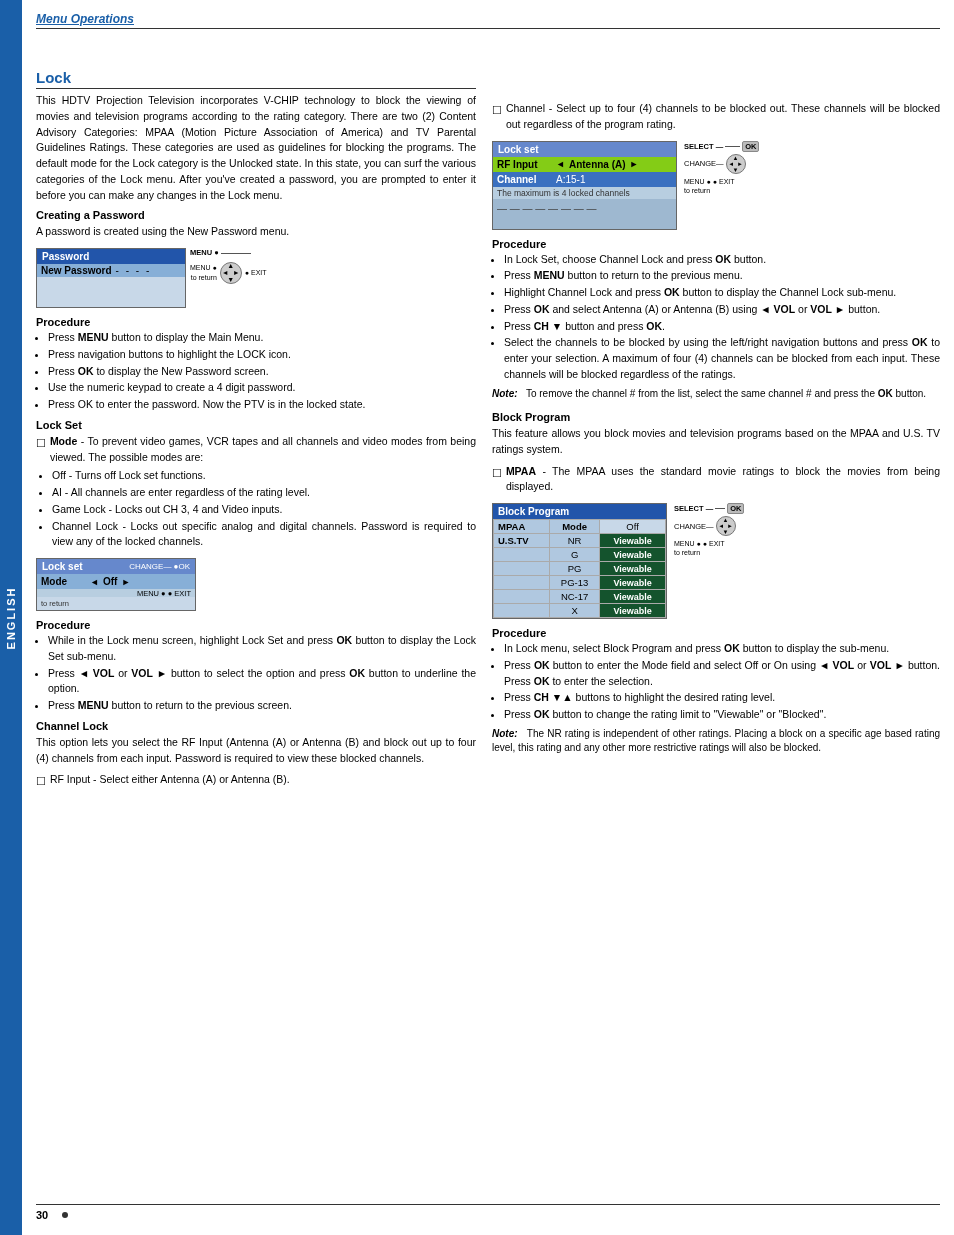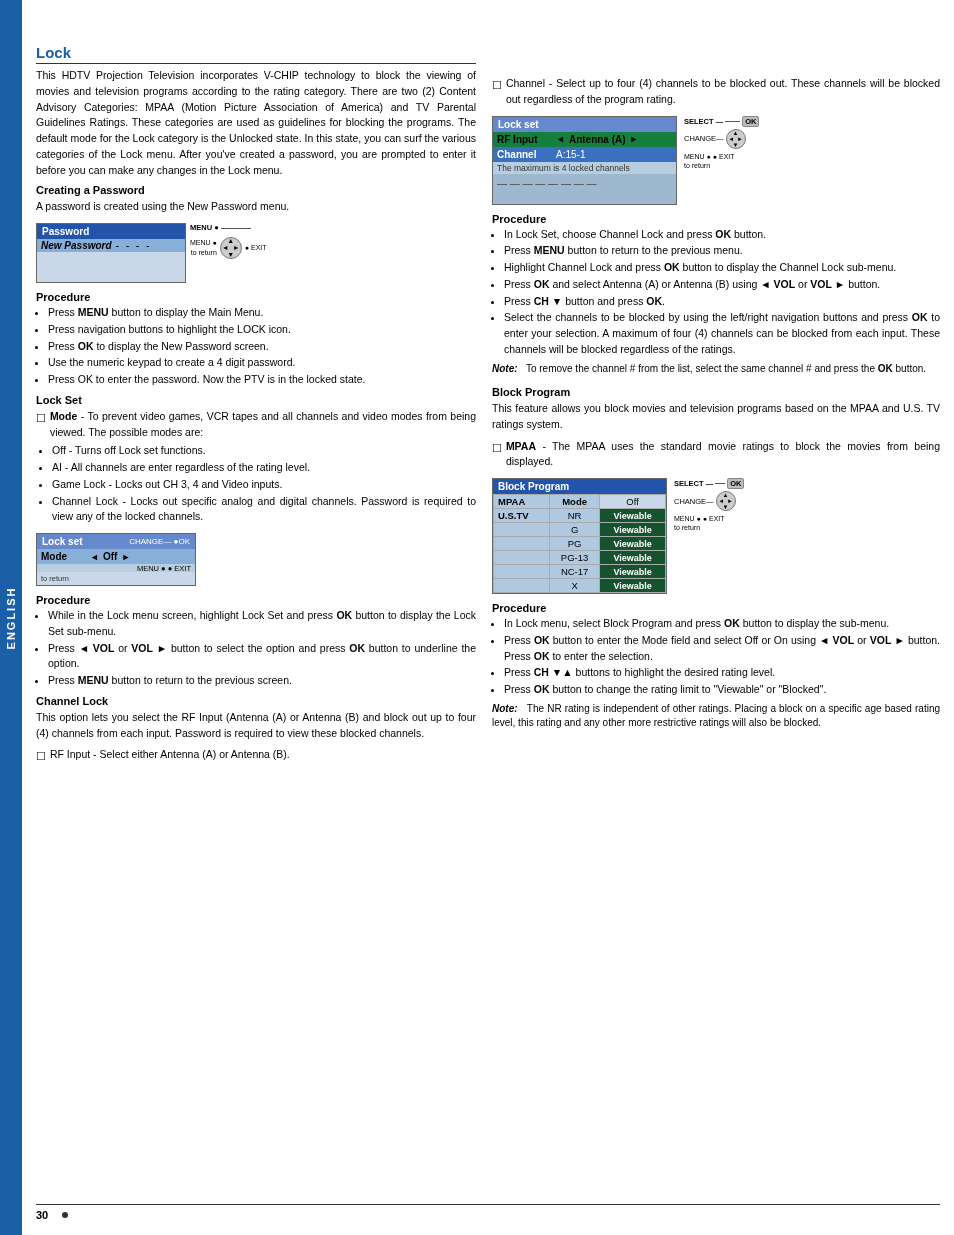--- a/index.html
+++ b/index.html
@@ -161,21 +161,20 @@
       font-weight: bold;
       padding: 2px 5px;
     }
 
     .tv-menu-row {
       display: flex;
       align-items: center;
       padding: 1px 4px;
       gap: 4px;
       font-size: 10px;
-      font-style: italic;
     }
 
     .tv-menu-row.selected {
       background: #87afd7;
     }
 
     .tv-menu-label {
       font-weight: bold;
       font-size: 10px;
       min-width: 55px;
@@ -332,21 +331,21 @@
       font-weight: bold;
       padding: 2px 5px;
     }
 
     .cl-row {
       display: flex;
       align-items: center;
       padding: 2px 4px;
       gap: 4px;
       font-size: 10px;
-      background: #15803d;
+      background: #84cc16;
     }
 
     .cl-row.selected {
       background: #3a70c0;
       color: white;
     }
 
     .cl-warning {
       background: #b8cee0;
       color: #333;
@@ -405,20 +404,23 @@
 <body>
 
 <div class="page-container">
 
   <div class="side-tab">
     <span class="side-tab-text">ENGLISH</span>
   </div>
 
   <div class="main-content">
 
+    <div class="page-header">
+      <span class="menu-operations-title">Menu Operations</span>
+    </div>
 
     <div class="two-col">
 
       <div class="col-left">
 
         <div class="section-title-main">Lock</div>
 
         <p class="body-text">This HDTV Projection Television incorporates V-CHIP technology to block the viewing of movies and television programs according to the rating category. There are two (2) Content Advisory Categories: MPAA (Motion Picture Association of America) and TV Parental Guidelines Ratings. These categories are used as guidelines for blocking the programs. The default mode for the Lock category is the Unlocked state. In this state, you can surf the various categories of the Lock menu. After you've created a password, you are prompted to enter it before you can make any changes in the Lock menu.</p>
 
         <div class="subsection-title">Creating a Password</div>

